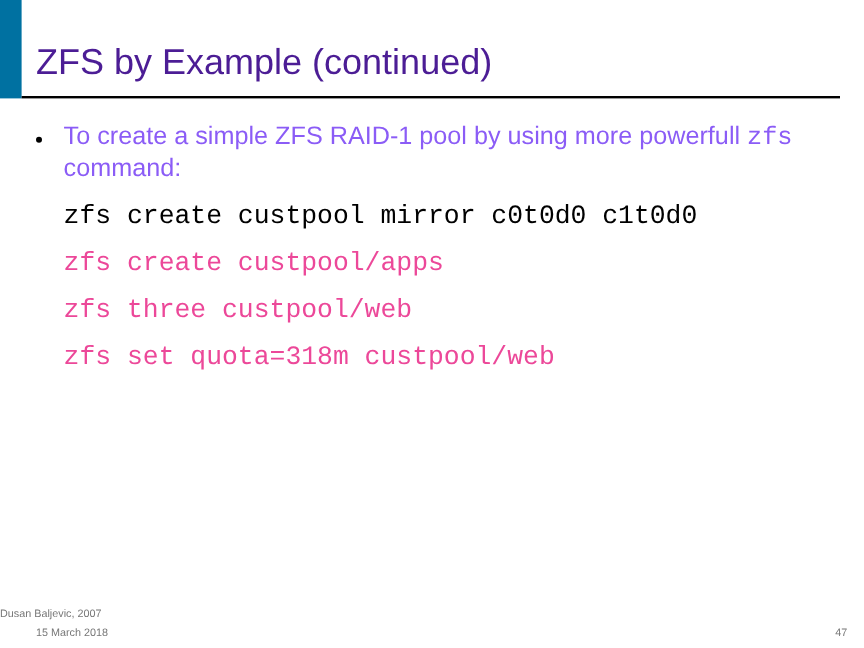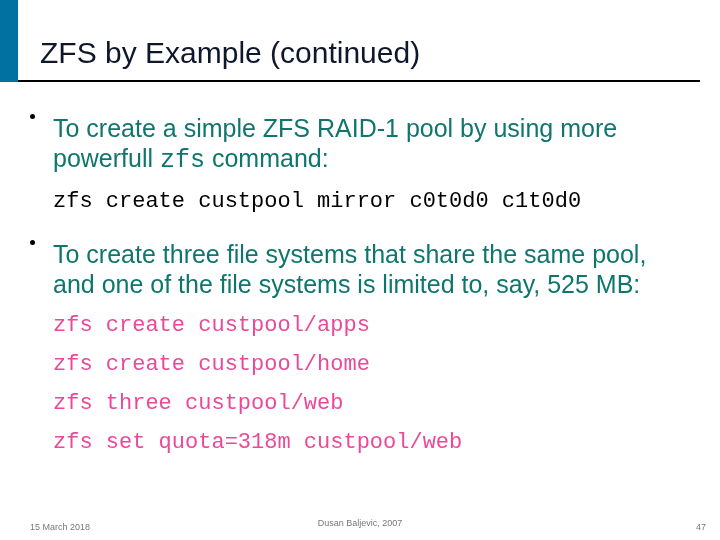--- a/index.html
+++ b/index.html
@@ -22,24 +22,24 @@
   .hrule {
     position: absolute;
     left: 18px;
     top: 80px;
     width: 682px;
     height: 2px;
     background: #000;
   }
   .title {
     position: absolute;
-    left: 40px;
+    left: 30px;
     top: 36px;
     font-size: 30px;
-    color: #0f172a;
+    color: #4c1d95;
     font-weight: 400;
   }
   .content {
     position: absolute;
     left: 30px;
     top: 102px;
     width: 660px;
   }
   .bullet-row {
     display: flex;
@@ -49,24 +49,23 @@
   .bullet-dot {
     width: 5px;
     height: 5px;
     background: #000;
     border-radius: 50%;
     margin-top: 12px;
     margin-right: 18px;
     flex-shrink: 0;
   }
   .bullet-text {
-    font-size: 25px;
+    font-size: 21px;
     line-height: 1.18;
-    color: #0f766e;
-    margin-top: 12px;
+    color: #8b5cf6;
   }
   .mono { font-family: "Courier New", Courier, monospace; }
   .code-line {
     font-family: "Courier New", Courier, monospace;
     font-size: 22px;
     color: #000;
     margin-left: 23px;
     margin-top: 14px;
     margin-bottom: 14px;
     white-space: pre;
@@ -84,21 +83,21 @@
   }
   .footer {
     position: absolute;
     left: 0;
     bottom: 8px;
     width: 720px;
     font-size: 9px;
     color: #777;
   }
   .footer .date { position: absolute; left: 30px; bottom: 0; }
-  .footer .author { position: absolute; left: 0; width: 720px; text-align: center; bottom: 4px; }
+  .footer .author { position: absolute; left: 0; width: 720px; bottom: 16px; }
   .footer .page { position: absolute; right: 14px; bottom: 0; margin-top: 20px; }
 </style>
 </head>
 <body>
 
 <div class="blue-bar"></div>
 <div class="hrule"></div>
 
 <div class="title">ZFS by Example (continued)</div>
 
@@ -106,30 +105,23 @@
 
   <div class="bullet-row">
     <div class="bullet-dot"></div>
     <div class="bullet-text">
       <span>To create a simple ZFS RAID-1 pool by using more powerfull </span><span class="mono">zfs</span><span> command:</span>
     </div>
   </div>
 
   <div class="code-line">zfs create custpool mirror c0t0d0 c1t0d0</div>
 
-  <div class="bullet-row" style="margin-top:6px;">
-    <div class="bullet-dot"></div>
-    <div class="bullet-text">
-      <span>To create three file systems that share the same pool, and one of the file systems is limited to, say, 525 MB:</span>
-    </div>
-  </div>
 
   <div class="code-block">
     <div class="cl">zfs create custpool/apps</div>
-    <div class="cl">zfs create custpool/home</div>
     <div class="cl">zfs three custpool/web</div>
     <div class="cl">zfs set quota=318m custpool/web</div>
   </div>
 
 </div>
 
 <div class="footer">
   <div class="date">15 March 2018</div>
   <div class="author">Dusan Baljevic, 2007</div>
   <div class="page">47</div>

